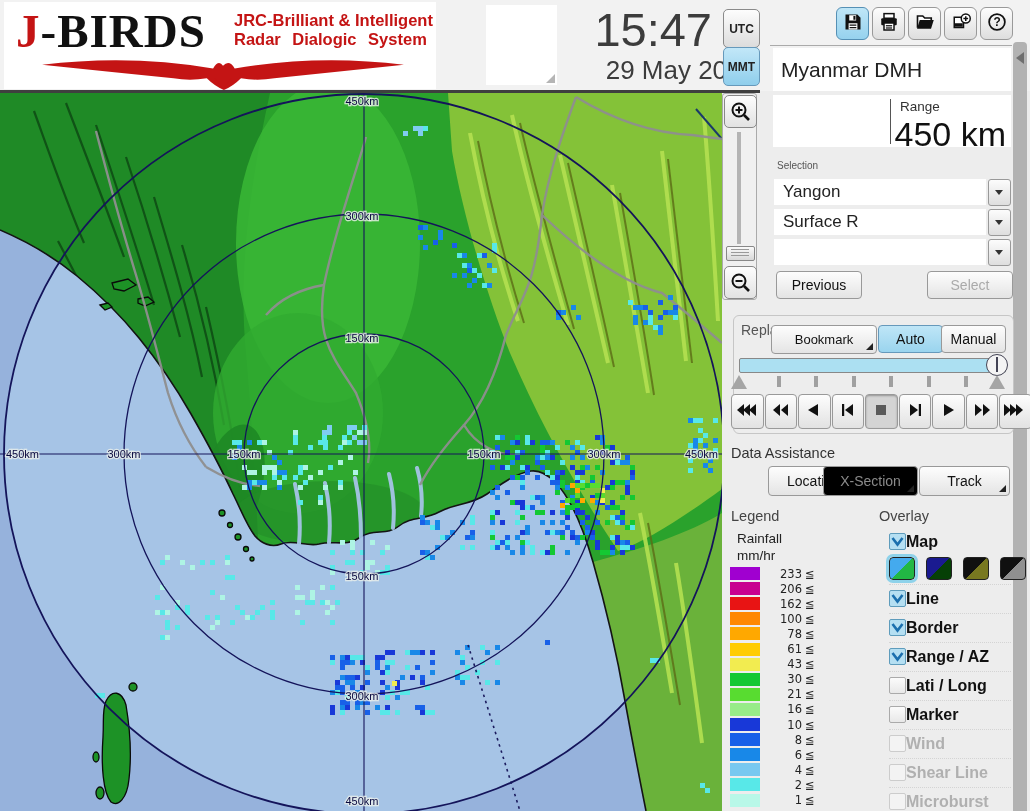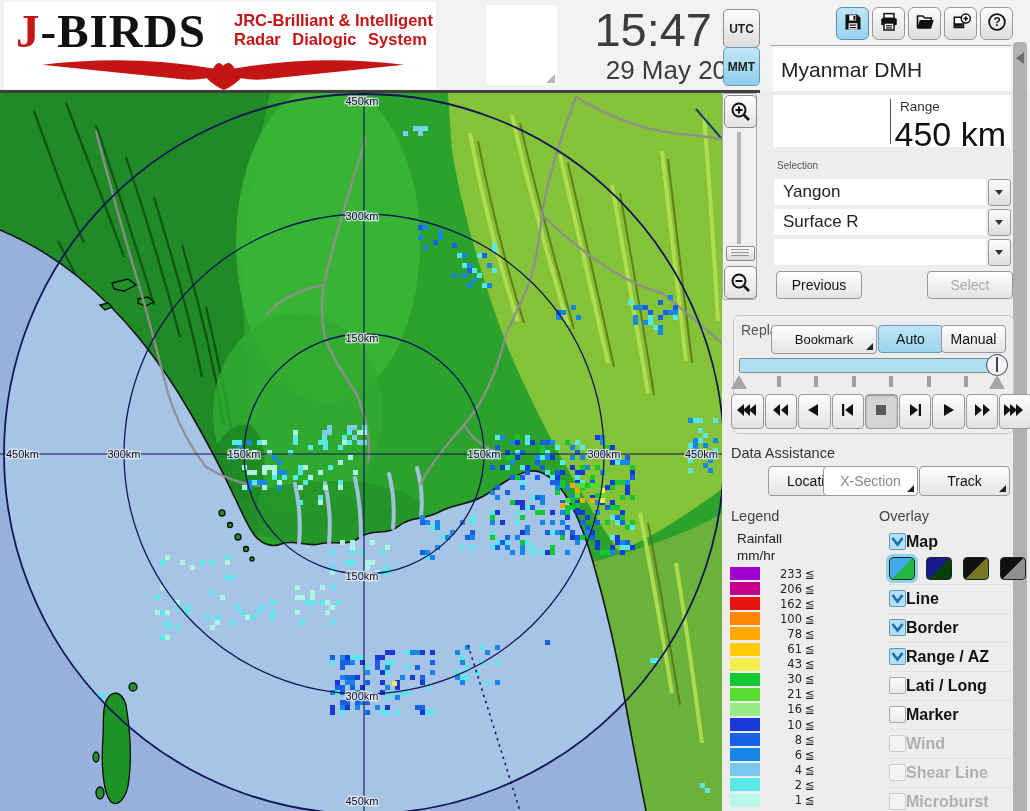--- a/index.html
+++ b/index.html
@@ -44,21 +44,21 @@
   .dd-field{position:absolute;left:774px;width:212px;height:26px;background:#fff;font-size:17px;color:#222;
       line-height:26px;padding-left:9px;box-sizing:border-box;}
   .dd-btn{position:absolute;left:988px;width:21px;height:25px;border:1px solid #999;border-radius:3px;
       background:linear-gradient(#fcfcfc,#dedede);}
   .dd-btn::after{content:"";position:absolute;left:6px;top:10px;width:0;height:0;
       border-left:4.5px solid transparent;border-right:4.5px solid transparent;border-top:5px solid #333;}
   .btn{position:absolute;border:1px solid #999;border-radius:4px;background:linear-gradient(#fdfdfd,#e4e4e4);
       font-size:14px;color:#111;display:flex;align-items:center;justify-content:center;
       font-family:"Liberation Sans",sans-serif;}
   .btn.disabled{color:#aaa;}
-  .btn.graybg{background:#ffffff;color:#8a8a8a;text-align:right;}
+  .btn.graybg{background:#000000;color:#8a8a8a;text-align:right;}
   .btn.selblue{background:linear-gradient(#bfe6f7,#9ad4ee);border-color:#6699bb;}
   .corner::after{content:"";position:absolute;right:3px;bottom:3px;width:0;height:0;
       border-left:7px solid transparent;border-bottom:7px solid #222;}
   
   #replay-box{left:733px;top:315px;width:279px;height:117px;border:1px solid #c6c6c6;border-radius:6px;}
   #replay-label{left:741px;top:322px;font-size:14px;color:#555;}
   #slider-track{left:739px;top:358px;width:267px;height:15px;background:#ace0f2;border:1px solid #888;border-radius:2px;box-sizing:border-box;}
   #slider-handle{left:986px;top:354px;width:22px;height:22px;background:#f4f4f4;border:1.5px solid #445;border-radius:50%;box-sizing:border-box;}
   #slider-handle::after{content:"";position:absolute;left:9px;top:2px;width:1.5px;height:15px;background:#445;}
   .end-tri{position:absolute;width:0;height:0;border-left:8px solid transparent;border-right:8px solid transparent;border-bottom:14px solid #a5a5a5;}

